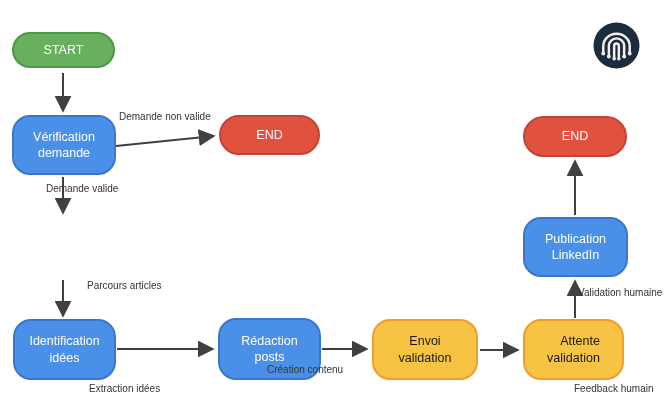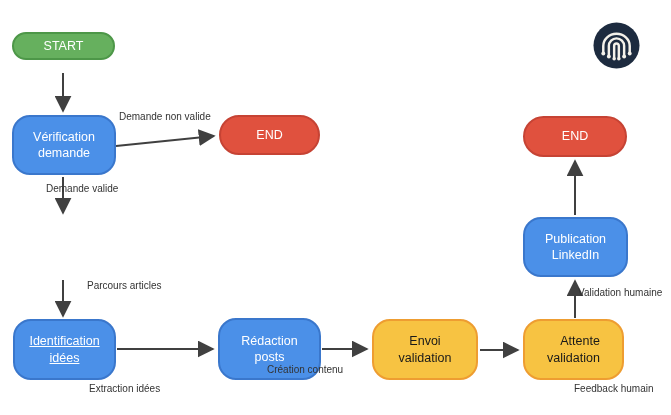--- a/index.html
+++ b/index.html
@@ -81,35 +81,35 @@
     <line x1="116" y1="146" x2="214" y2="136" marker-end="url(#arrowhead)"></line>
     <line x1="63" y1="177" x2="63" y2="213" marker-end="url(#arrowhead)"></line>
     <line x1="63" y1="280" x2="63" y2="316" marker-end="url(#arrowhead)"></line>
     <line x1="117" y1="349" x2="213" y2="349" marker-end="url(#arrowhead)"></line>
     <line x1="322" y1="349" x2="367" y2="349" marker-end="url(#arrowhead)"></line>
     <line x1="480" y1="350" x2="518" y2="350" marker-end="url(#arrowhead)"></line>
     <line x1="575" y1="318" x2="575" y2="281" marker-end="url(#arrowhead)"></line>
     <line x1="575" y1="215" x2="575" y2="161" marker-end="url(#arrowhead)"></line>
   </svg>
 
-  <div class="node terminal green" style="left:12px; top:32px; width:103px; height:28px;">
+  <div class="node terminal green" style="left:12px; top:32px; width:103px; height:36px;">
     <span class="lbl">START</span>
   </div>
 
   <div class="node process blue" style="left:12px; top:115px; width:104px; height:60px;">
     <span class="lbl">Vérification
 demande</span>
   </div>
 
   <div class="node terminal red" style="left:219px; top:115px; width:101px; height:40px;">
     <span class="lbl">END</span>
   </div>
 
 
-  <div class="node process blue" style="left:13px; top:319px; width:103px; height:61px;text-decoration:underline;">
+  <div class="node process blue" style="left:13px; top:319px; width:103px; height:61px;">
     <span class="lbl">Identification
 idées</span>
   </div>
 
   <div class="node process blue" style="left:218px; top:318px; width:103px; height:62px;">
     <span class="lbl">Rédaction
 posts</span>
   </div>
 
   <div class="node process yellow" style="left:372px; top:319px; width:106px; height:61px;">

